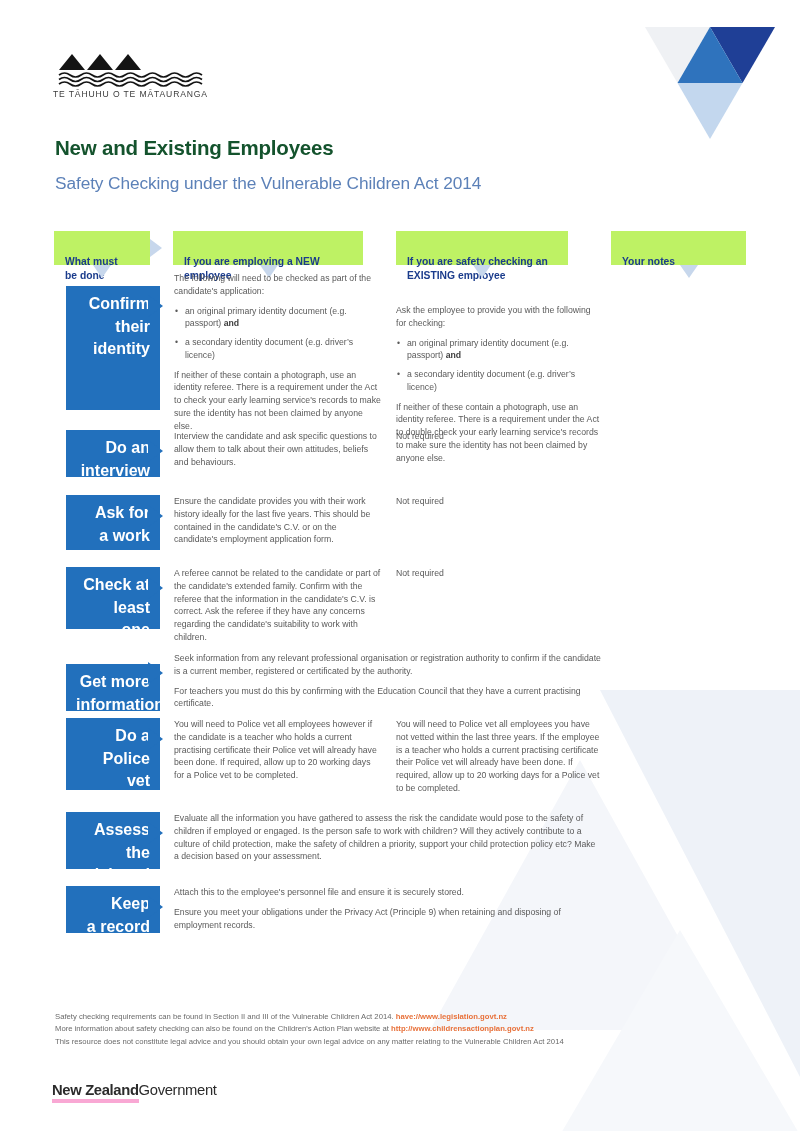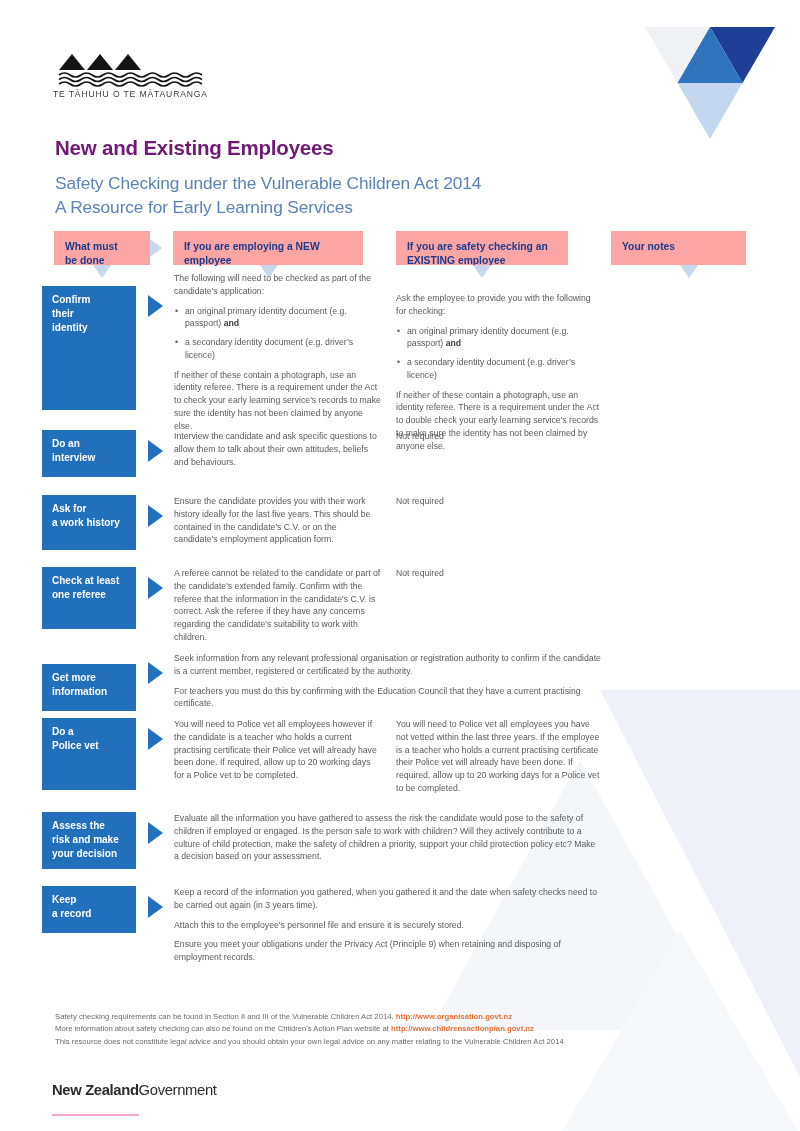--- a/index.html
+++ b/index.html
@@ -80,45 +80,45 @@
   
   #title-block {
     position: absolute;
     left: 55px;
     top: 135px;
     width: 680px;
   }
   #doc-title {
     font-size: 20.5px;
     font-weight: bold;
-    color: #701a75;
+    color: #14532d;
     letter-spacing: -0.2px;
     line-height: 1.24;
     margin: 0;
   }
   .doc-sub {
     font-size: 17.3px;
     font-weight: normal;
     color: #5c81b8;
     line-height: 1.36;
     letter-spacing: -0.1px;
     margin: 0;
   }
   #doc-sub1 { margin-top: 12px; }
 
   
   #header-row { position: absolute; left: 0; top: 0; width: 800px; height: 0; }
   .hdr {
     position: absolute;
-    background: #fca5a5;
+    background: #bef264;
     color: #1b3c8c;
     font-size: 10.3px;
     font-weight: bold;
     line-height: 1.38;
-    padding: 9px 11px 0 11px;
+    padding: 24px 11px 0 11px;
     box-sizing: border-box;
     height: 34px;
   }
   .hdr-tail {
     position: absolute;
     width: 0; height: 0;
     border-left: 9px solid transparent;
     border-right: 9px solid transparent;
     border-top: 13px solid #c7d7ec;
   }
@@ -127,28 +127,29 @@
     width: 0; height: 0;
     border-top: 9px solid transparent;
     border-bottom: 9px solid transparent;
     border-left: 12px solid #c7d7ec;
   }
 
   
   .row { position: absolute; left: 0; width: 800px; }
   .label-box {
     position: absolute;
-    left: 42px;
+    left: 66px;
     background: #2270bc;
     color: #ffffff;
-    font-size: 10px;
+    font-size: 16px;
     font-weight: bold;
     line-height: 1.42;
     padding: 7px 10px 0 10px;
     box-sizing: border-box;
+    text-align: right;
   }
   .label-arrow {
     position: absolute;
     width: 0; height: 0;
     border-top: 11px solid transparent;
     border-bottom: 11px solid transparent;
     border-left: 15px solid #2270bc;
   }
   .cell {
     position: absolute;
@@ -197,21 +198,21 @@
   #nzg-logo {
     position: absolute;
     left: 52px;
     top: 1082px;
   }
   #nzg-text {
     font-size: 14.8px;
     color: #2b2b2b;
     letter-spacing: -0.35px;
   }
-  #nzg-text .nz { font-weight: bold; border-bottom: 2px solid #f9a8d4; padding-bottom: 16px; }
+  #nzg-text .nz { font-weight: bold; border-bottom: 4px solid #f9a8d4; padding-bottom: 1px; }
   #nzg-text .gov { font-weight: normal; }
 </style>
 </head>
 <body>
 
 <div id="page">
 
   <div class="wm" id="wm-c"></div>
   <div class="wm" id="wm-a"></div>
   <div class="wm" id="wm-b"></div>
@@ -233,21 +234,20 @@
   <svg id="brand-device" viewBox="0 0 130 112">
     <polygon points="0,0 65,0 32.5,56" fill="#eff1f4"></polygon>
     <polygon points="65,0 130,0 97.5,56" fill="#1f3f96"></polygon>
     <polygon points="32.5,56 65,0 97.5,56" fill="#2f73bd"></polygon>
     <polygon points="32.5,56 97.5,56 65,112" fill="#c3d7ee"></polygon>
   </svg>
 
   <div id="title-block">
     <div id="doc-title">New and Existing Employees</div>
     <div class="doc-sub" id="doc-sub1">Safety Checking under the Vulnerable Children Act 2014</div>
-    <div class="doc-sub" id="doc-sub2">A Resource for Early Learning Services</div>
   </div>
 
   <div id="header-row">
     <div class="hdr" style="left:54px; top:231px; width:96px;">
       <div>What must</div>
       <div>be done</div>
     </div>
     <div class="hdr-arrow" style="left:150px; top:239px;"></div>
     <div class="hdr-tail" style="left:93px; top:265px;"></div>
 
@@ -279,21 +279,21 @@
 
     <div class="cell col-new" style="top:272px;">
       <p>The following will need to be checked as part of the candidate's application:</p>
       <ul>
         <li>an original primary identity document (e.g. passport) <b>and</b></li>
         <li>a secondary identity document (e.g. driver’s licence)</li>
       </ul>
       <p>If neither of these contain a photograph, use an identity referee. There is a requirement under the Act to check your early learning service's records to make sure the identity has not been claimed by anyone else.</p>
     </div>
 
-    <div class="cell col-exist" style="top:292px;">
+    <div class="cell col-exist" style="top:304px;">
       <p>Ask the employee to provide you with the following for checking:</p>
       <ul>
         <li>an original primary identity document (e.g. passport) <b>and</b></li>
         <li>a secondary identity document (e.g. driver’s licence)</li>
       </ul>
       <p>If neither of these contain a photograph, use an identity referee. There is a requirement under the Act to double check your early learning service's records to make sure the identity has not been claimed by anyone else.</p>
     </div>
   </div>
 
   <div class="row">
@@ -376,28 +376,27 @@
     </div>
   </div>
 
   <div class="row">
     <div class="label-box" style="top:886px; width:94px; height:47px;">
       <div>Keep</div>
       <div>a record</div>
     </div>
     <div class="label-arrow" style="left:148px; top:896px;"></div>
     <div class="cell col-wide" style="top:886px;">
-      <p>Keep a record of the information you gathered, when you gathered it and the date when safety checks need to be carried out again (in 3 years time).</p>
       <p>Attach this to the employee's personnel file and ensure it is securely stored.</p>
       <p>Ensure you meet your obligations under the Privacy Act (Principle 9) when retaining and disposing of employment records.</p>
     </div>
   </div>
 
   <div id="footer-text">
-    <div><span>Safety checking requirements can be found in  Section II and III of the Vulnerable Children Act 2014. </span><span class="u">http://www.organisation.govt.nz</span></div>
+    <div><span>Safety checking requirements can be found in  Section II and III of the Vulnerable Children Act 2014. </span><span class="u">have://www.legislation.govt.nz</span></div>
     <div><span>More information about safety checking can also be found on the Children's Action Plan website at </span><span class="u">http://www.childrensactionplan.govt.nz</span></div>
     <div>This resource does not constitute legal advice and you should obtain your own legal advice on any matter relating to the Vulnerable Children Act 2014</div>
   </div>
 
   <div id="nzg-logo">
     <div id="nzg-text"><span class="nz">New Zealand</span><span class="gov">Government</span></div>
   </div>
 
 </div>
 

